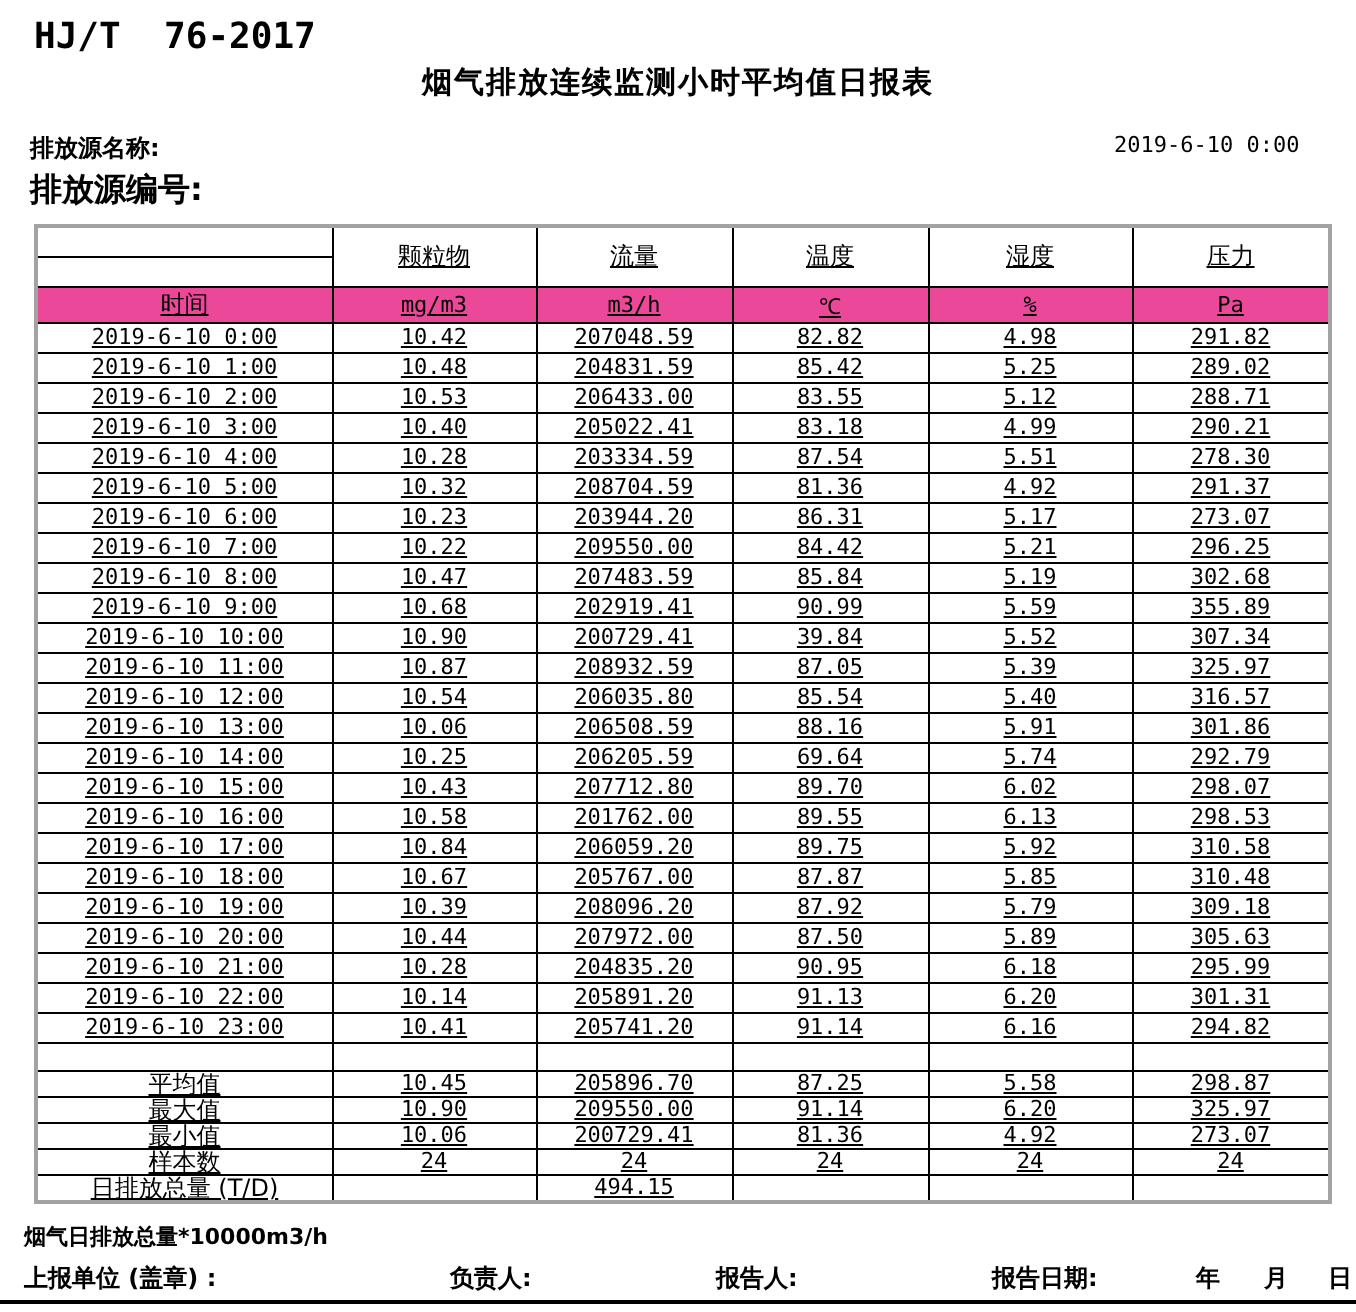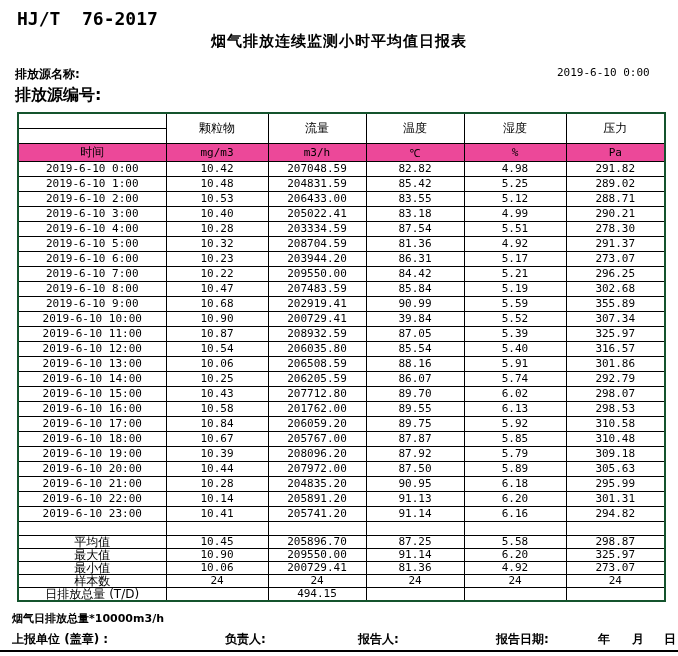--- a/index.html
+++ b/index.html
@@ -19,21 +19,22 @@
   }
   .src-name{position:absolute;left:15px;top:66px;font-weight:bold;font-size:12px;}
   .src-code{position:absolute;left:15px;top:85px;font-weight:bold;font-size:16px;}
   .datetime{
     position:absolute;left:557px;top:66px;font-size:11px;
     font-family:"DejaVu Sans Mono",monospace;
   }
   table.report{
     position:absolute;left:17px;top:112px;width:647px;
     border-collapse:collapse;table-layout:fixed;
-    border:2px solid #14532d;
+    border:2px solid #a3a3a3;
+    text-decoration:underline;
   }
   table.report td,table.report th{
     border:1px solid #000;text-align:center;padding:0;
     overflow:hidden;white-space:nowrap;vertical-align:middle;
   }
   th.col-head{font-weight:normal;font-size:12px;height:14px;}
   td.corner{height:14px;}
   td.corner-b{border-bottom-width:2px;}
   tr.green td{background:#ec4899;}
   td.time-head{font-size:12px;height:16px;}
@@ -204,21 +205,21 @@
         <td class="num">10.06</td>
         <td class="num">206508.59</td>
         <td class="num">88.16</td>
         <td class="num">5.91</td>
         <td class="num">301.86</td>
       </tr>
       <tr>
         <td class="num">2019-6-10 14:00</td>
         <td class="num">10.25</td>
         <td class="num">206205.59</td>
-        <td class="num">86.07</td>
+        <td class="num">69.64</td>
         <td class="num">5.74</td>
         <td class="num">292.79</td>
       </tr>
       <tr>
         <td class="num">2019-6-10 15:00</td>
         <td class="num">10.43</td>
         <td class="num">207712.80</td>
         <td class="num">89.70</td>
         <td class="num">6.02</td>
         <td class="num">298.07</td>

